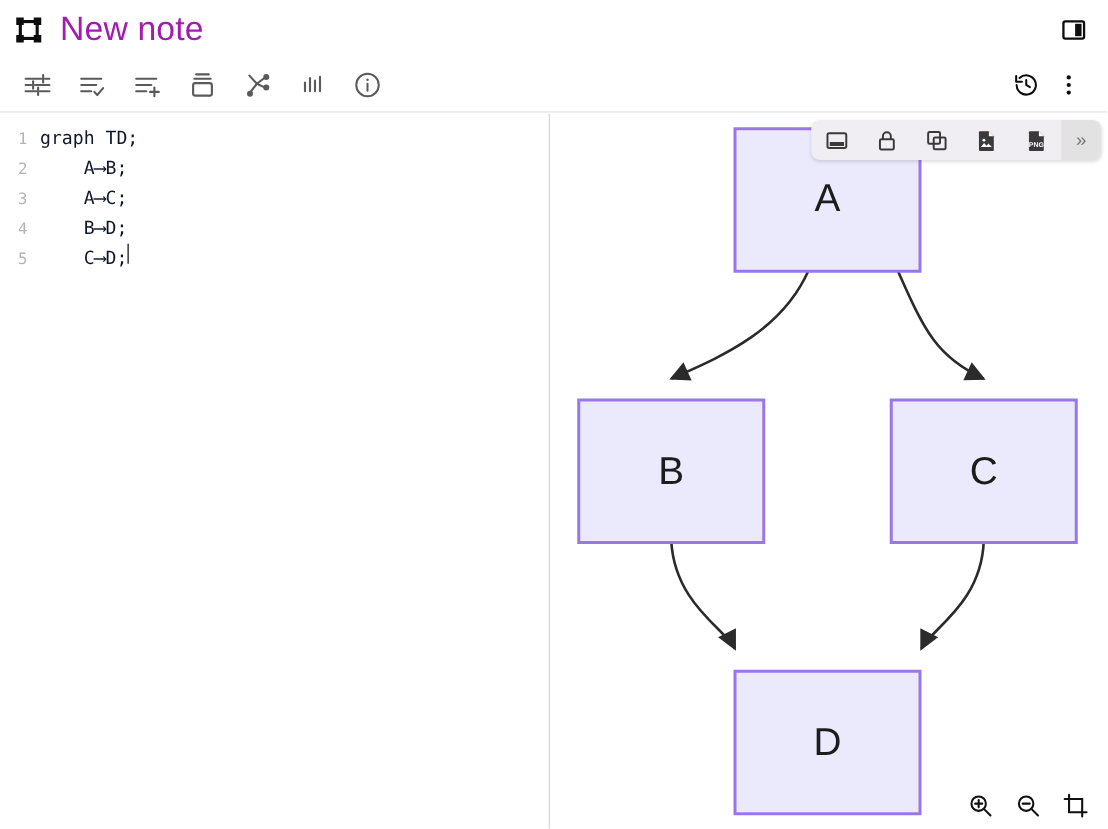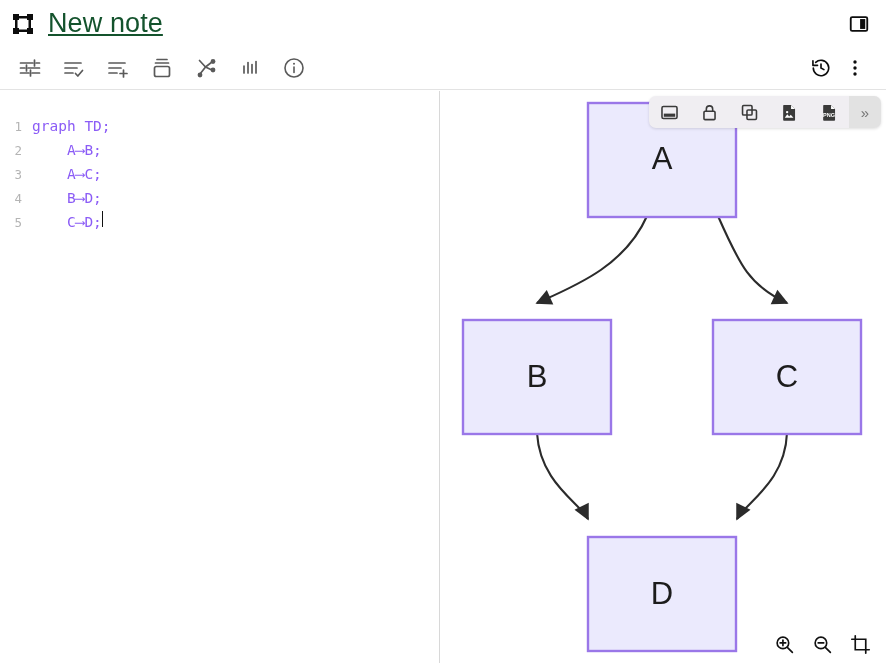--- a/index.html
+++ b/index.html
@@ -24,25 +24,24 @@
   }
   .app-logo {
     width: 26px; height: 26px;
     flex: 0 0 auto;
     display: flex; align-items: center; justify-content: center;
     margin-right: 12px;
   }
   .note-title {
     font-size: 27px;
     font-weight: 400;
-    color: #14532d;
+    color: #a21caf;
     letter-spacing: 0.1px;
     line-height: 1;
     white-space: nowrap;
-    text-decoration: underline;
   }
   .titlebar-spacer { flex: 1 1 auto; }
   .panel-toggle {
     width: 26px; height: 26px;
     display: flex; align-items: center; justify-content: center;
     cursor: pointer;
   }
 
   
   .toolbar {
@@ -98,23 +97,22 @@
     width: 22px;
     flex: 0 0 22px;
     text-align: right;
     color: #b4b4b4;
     font-size: 12.5px;
     font-family: "DejaVu Sans Mono", monospace;
     user-select: none;
   }
   .line-code {
     padding-left: 10px;
-    color: #8b5cf6;
+    color: #0f172a;
     font-family: "DejaVu Sans Mono", monospace;
-    margin-top: 15px;
   }
   .caret {
     display: inline-block;
     width: 1px;
     height: 16px;
     background: #111;
     vertical-align: -3px;
     margin-left: 0px;
   }
 

